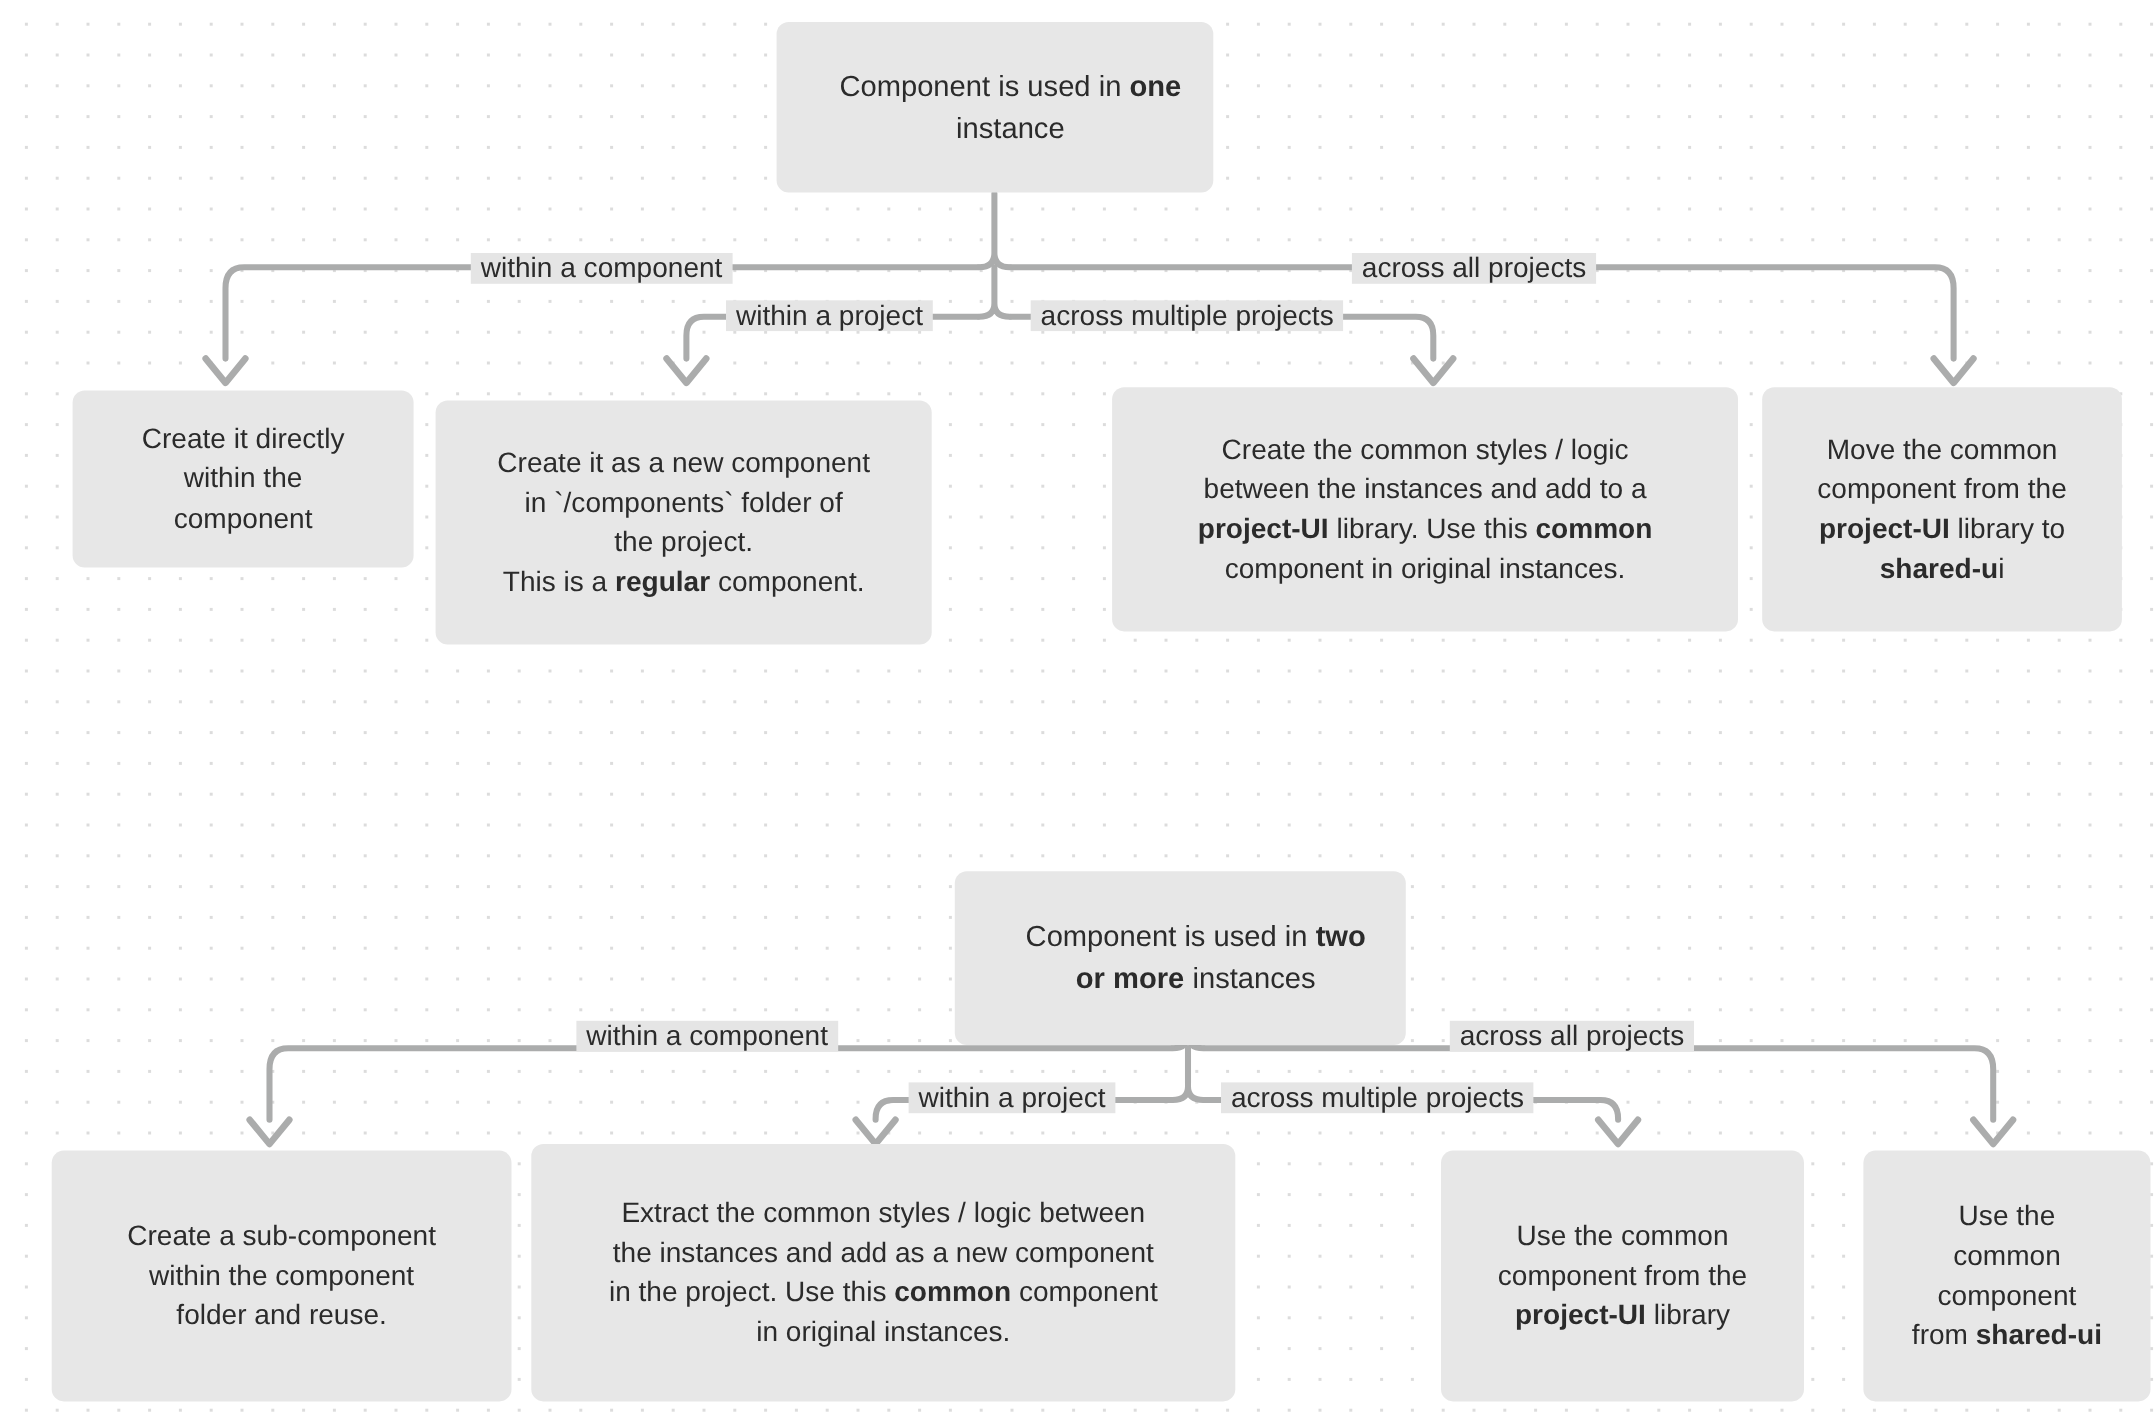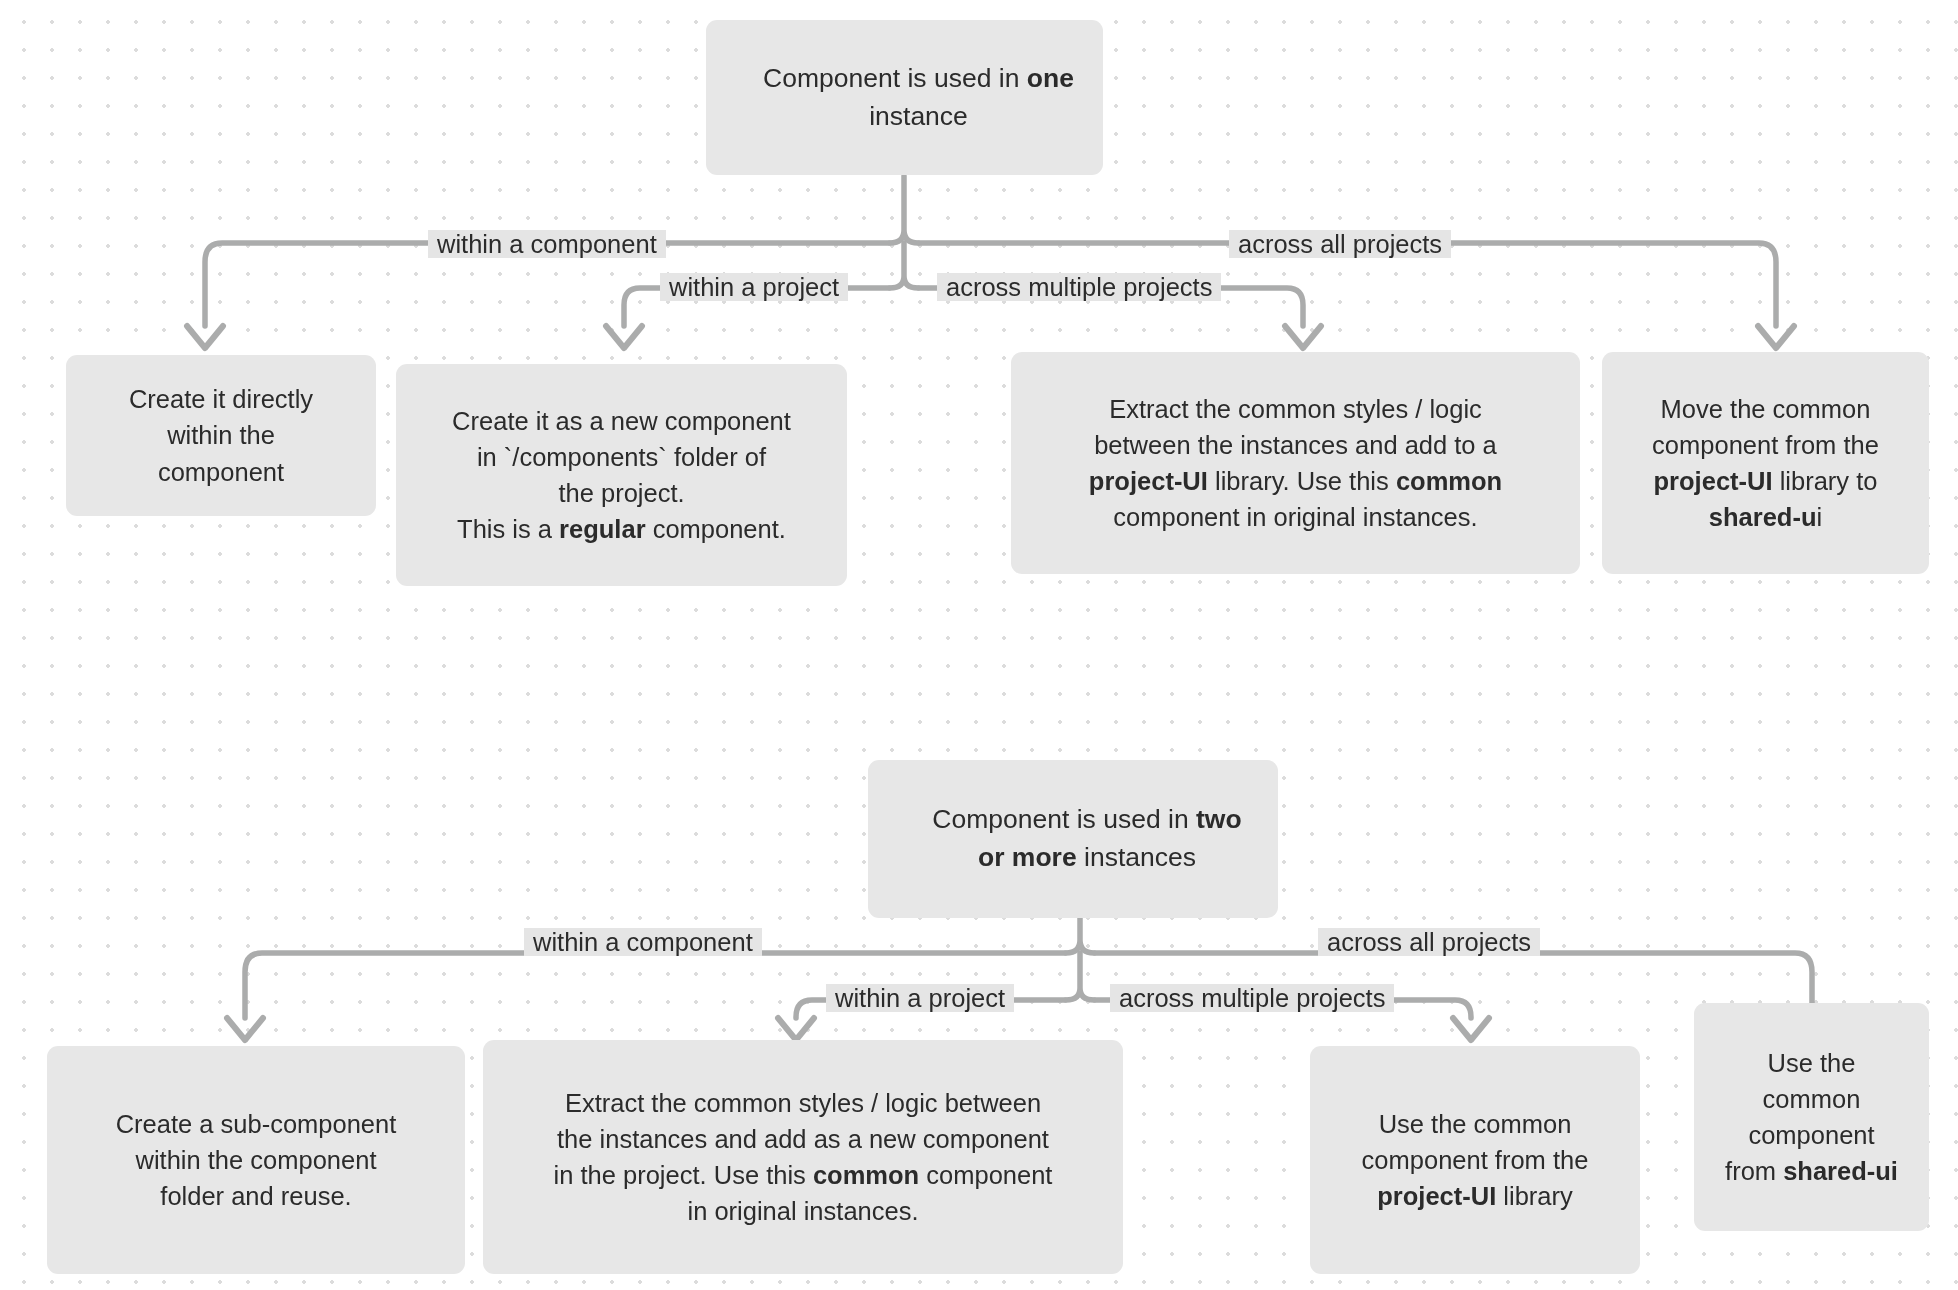--- a/index.html
+++ b/index.html
@@ -60,27 +60,27 @@
   
   #n-root1   { left: 706px;  top: 20px;   width: 397px; height: 155px; }
 
   
   #n-t1 { left: 66px;   top: 355px; width: 310px; height: 161px; }
   #n-t2 { left: 396px;  top: 352px; width: 451px; height: 222px; margin-top: 12px; }
   #n-t3 { left: 1011px; top: 352px; width: 569px; height: 222px; }
   #n-t4 { left: 1602px; top: 352px; width: 327px; height: 222px; }
 
   
-  #n-root2 { left: 868px; top: 760px; width: 410px; height: 158px; }
+  #n-root2 { left: 868px; top: 792px; width: 410px; height: 158px; }
 
   
   #n-b1 { left: 35px;   top: 1046px; width: 418px; height: 228px; margin-left: 12px; }
   #n-b2 { left: 483px;  top: 1040px; width: 640px; height: 234px; }
   #n-b3 { left: 1310px; top: 1046px; width: 330px; height: 228px; }
-  #n-b4 { left: 1694px; top: 1003px; width: 235px; height: 228px; }
+  #n-b4 { left: 1694px; top: 1046px; width: 261px; height: 228px; }
 
   
   .elabel {
     position: absolute;
     font-size: 25.5px;
     color: #2b2b2b;
     background: #e5e5e5;
     white-space: nowrap;
     padding: 0 9px;
     line-height: 1.1;
@@ -143,21 +143,21 @@
   <div class="elabel" id="l-t-wp">within a project</div>
   <div class="elabel" id="l-t-amp">across multiple projects</div>
 
   <div class="node leaf" id="n-t1">
     <span class="txt"><span>Create it directly</span><br><span>within the</span><br><span>component</span></span>
   </div>
   <div class="node leaf" id="n-t2">
     <span class="txt"><span>Create it as a new component</span><br><span>in `/components` folder of</span><br><span>the project.</span><br><span>This is a </span><b>regular</b><span> component.</span></span>
   </div>
   <div class="node leaf" id="n-t3">
-    <span class="txt"><span>Extract the common styles / logic</span><br><span>between the instances and add to a</span><br><b>project-UI</b><span> library. Use this </span><b>common</b><br><span>component in original instances.</span></span>
+    <span class="txt"><span>Create the common styles / logic</span><br><span>between the instances and add to a</span><br><b>project-UI</b><span> library. Use this </span><b>common</b><br><span>component in original instances.</span></span>
   </div>
   <div class="node leaf" id="n-t4">
     <span class="txt"><span>Move the common</span><br><span>component from the</span><br><b>project-UI</b><span> library to</span><br><b>shared-u</b><span>i</span></span>
   </div>
 
   <div class="node root" id="n-root2">
     <span class="txt"><span>Component is used in </span><b>two</b><br><b>or more</b><span> instances</span></span>
   </div>
 
   <div class="elabel" id="l-b-wc">within a component</div>

